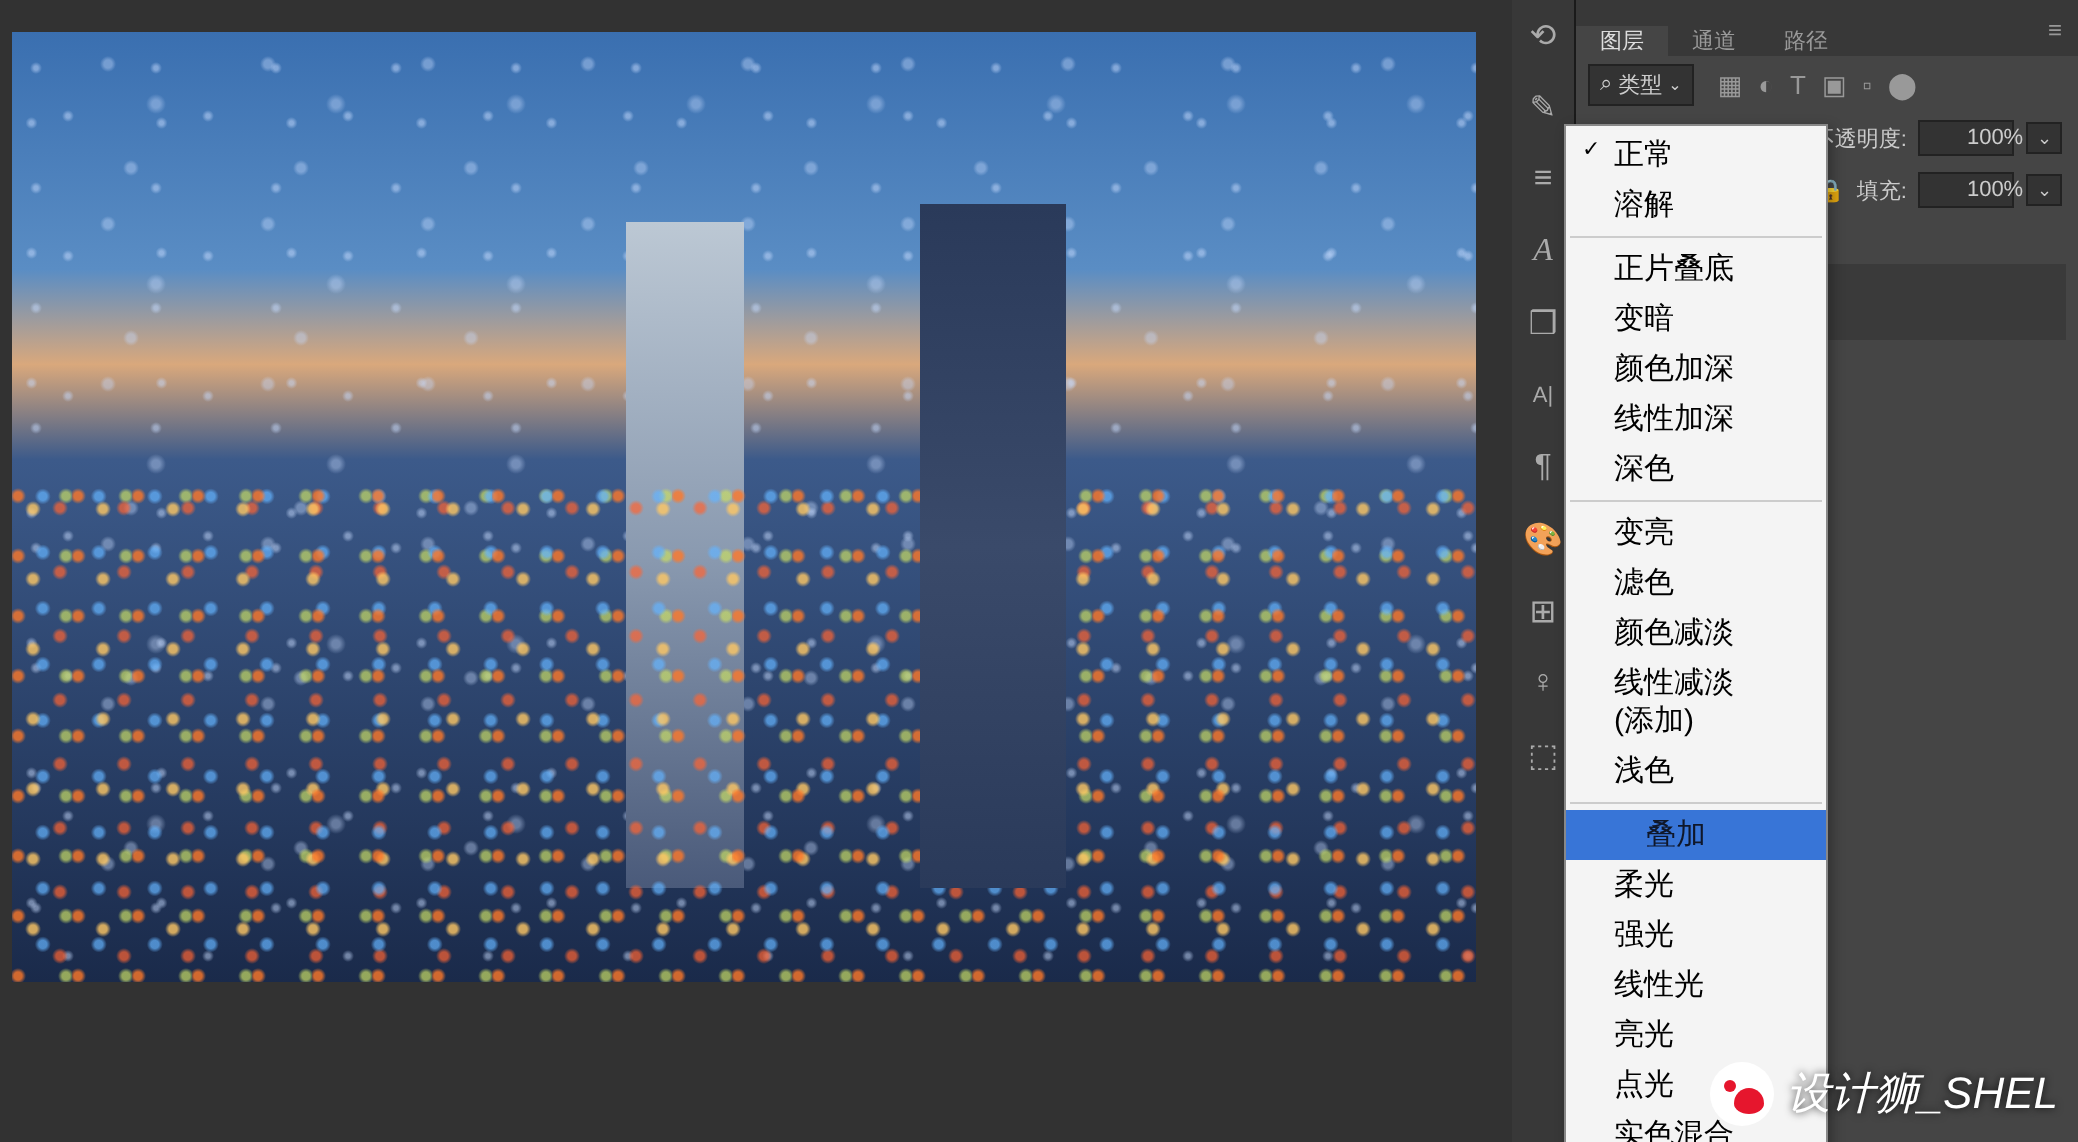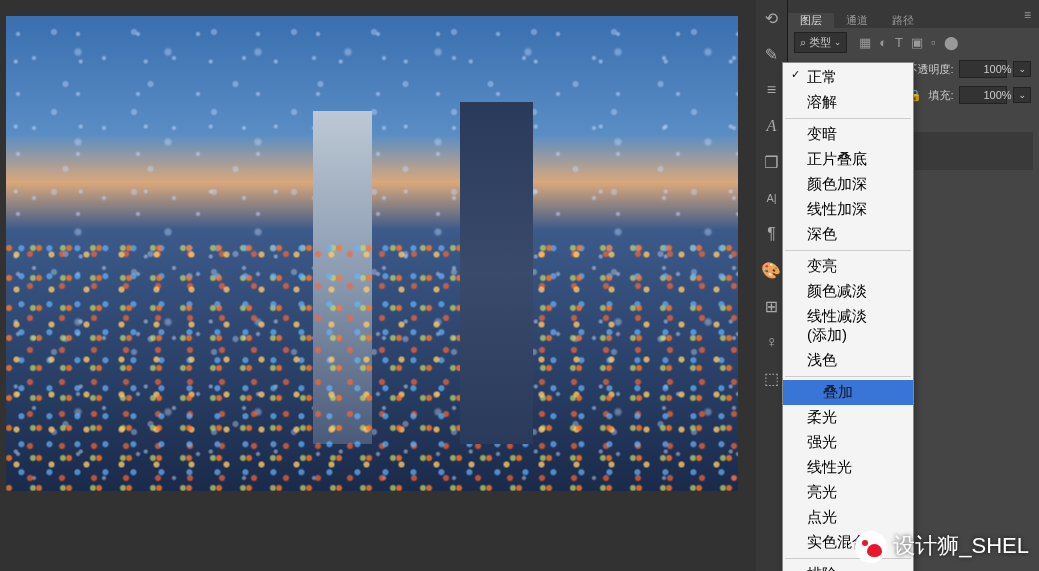--- a/index.html
+++ b/index.html
@@ -193,25 +193,27 @@
 .blend-sep {
   height: 1px;
   background: #ccc;
   margin: 3px 2px;
 }
 
 .watermark {
   position: absolute;
   right: 10px; bottom: 8px;
   display: flex;
+  align-items: center;
   gap: 6px;
   color: #fff;
   font-size: 22px;
   text-shadow: 0 0 4px rgba(0,0,0,0.8);
   z-index: 200;
+  font-style: italic;
 }
 .watermark-icon {
   width: 32px; height: 32px;
   border-radius: 50%;
   background: #fff;
   position: relative;
 }
 .watermark-icon::before {
   content: '';
   position: absolute;
@@ -288,27 +290,28 @@
     <span class="prop-chevron">⌄</span>
   </div>
 
   <div class="layer-row-placeholder"></div>
 </div>
 
 <div class="blend-dropdown" id="blend-dropdown">
     <div class="blend-item checked">正常</div>
     <div class="blend-item">溶解</div>
     <div class="blend-sep"></div>
+    <div class="blend-item">正片叠底</div>
     <div class="blend-item">变暗</div>
-    <div class="blend-item">正片叠底</div>
     <div class="blend-item">颜色加深</div>
     <div class="blend-item">线性加深</div>
     <div class="blend-item">深色</div>
     <div class="blend-sep"></div>
     <div class="blend-item">变亮</div>
+    <div class="blend-item">滤色</div>
     <div class="blend-item">颜色减淡</div>
     <div class="blend-item">线性减淡 (添加)</div>
     <div class="blend-item">浅色</div>
     <div class="blend-sep"></div>
     <div class="blend-item selected">叠加</div>
     <div class="blend-item">柔光</div>
     <div class="blend-item">强光</div>
     <div class="blend-item">线性光</div>
     <div class="blend-item">亮光</div>
     <div class="blend-item">点光</div>

